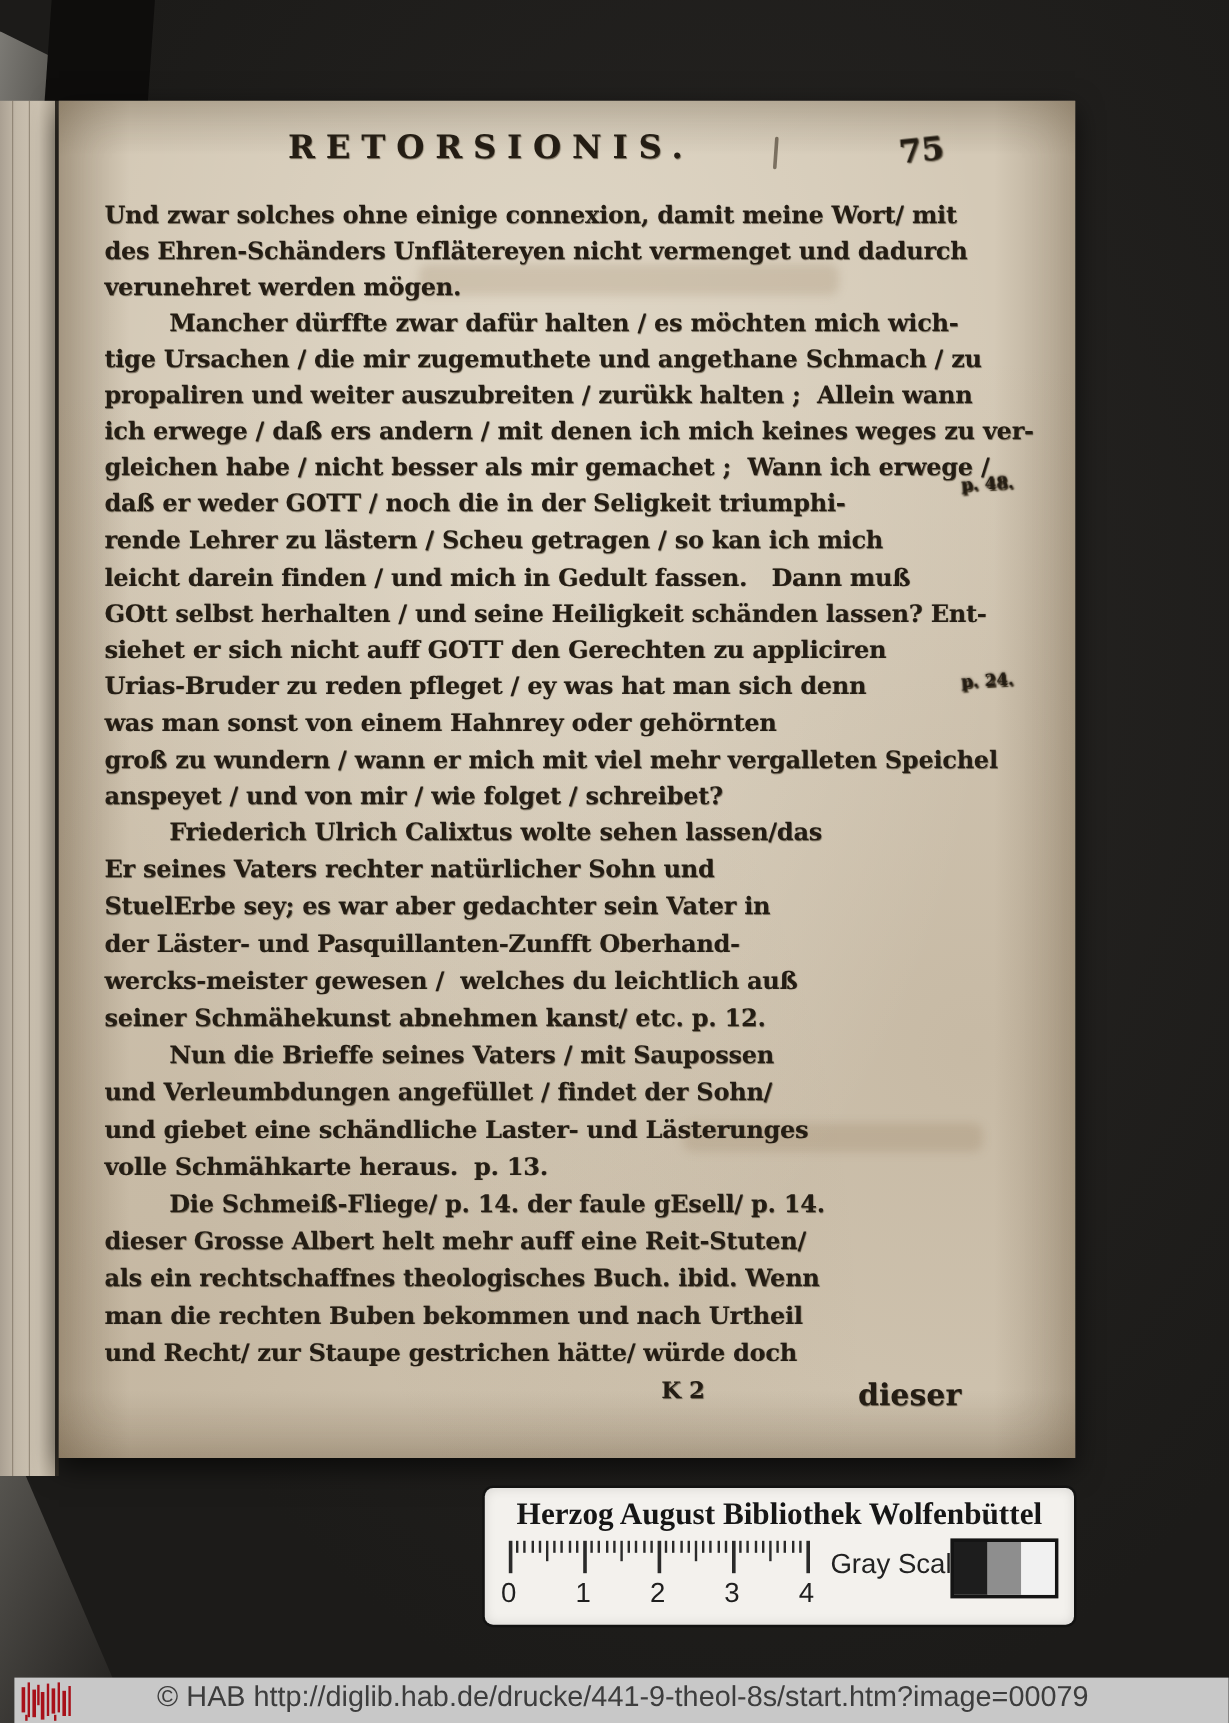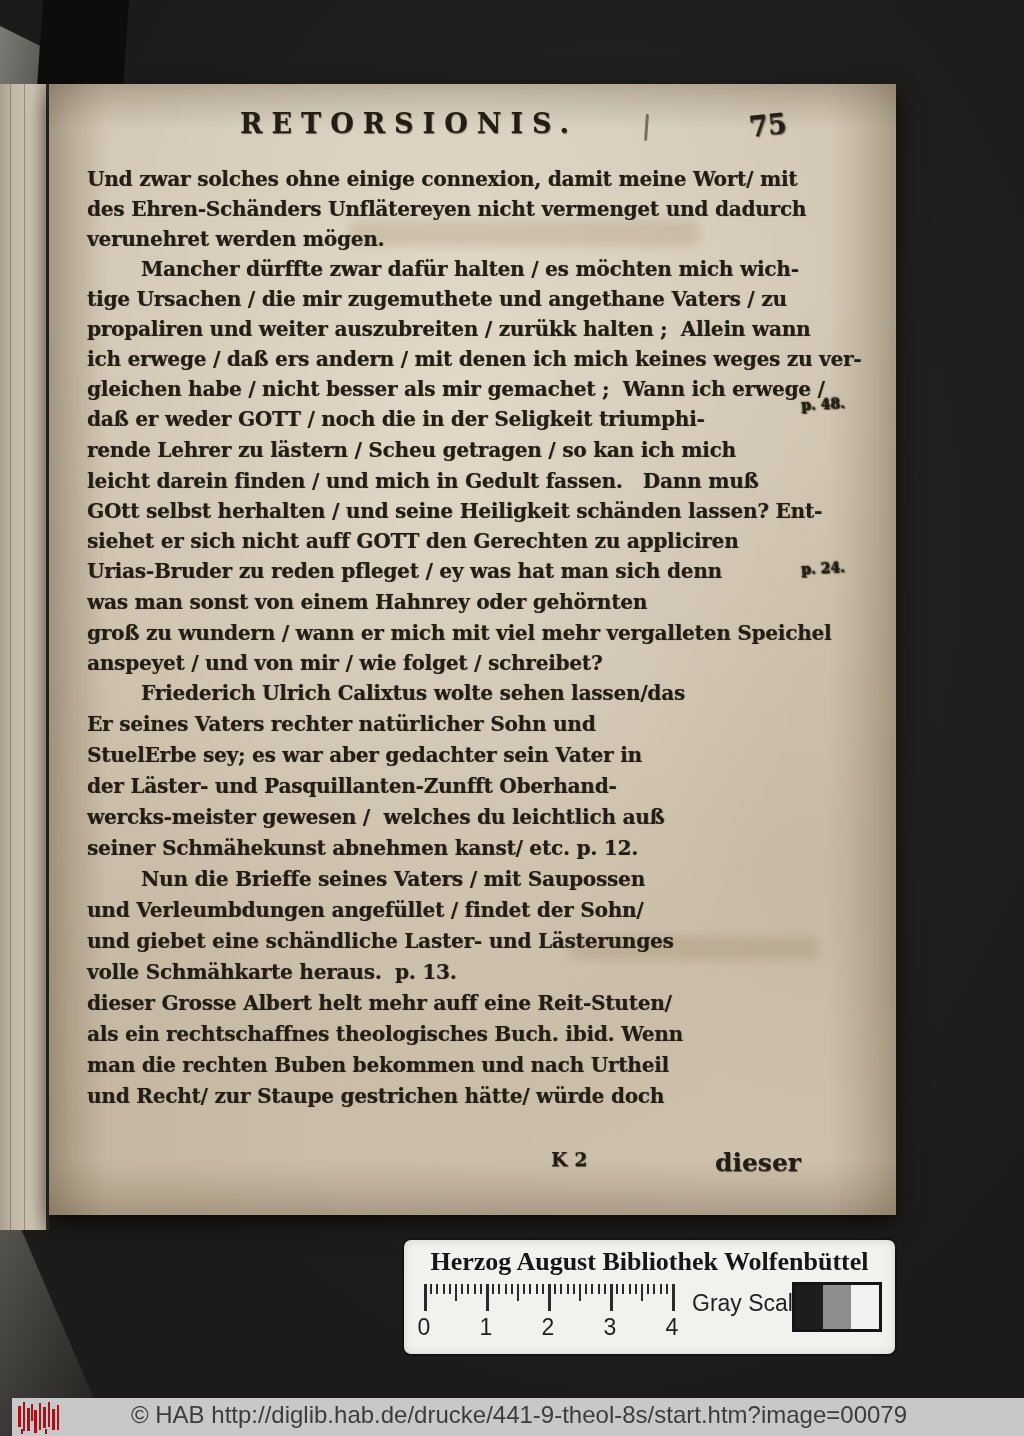--- a/index.html
+++ b/index.html
@@ -111,21 +111,21 @@
     <div class="textcol">
 
         <div class="line sm">Und zwar solches ohne einige connexion, damit meine Wort/ mit</div>
 
         <div class="line sm">des Ehren-Schänders Unflätereyen nicht vermenget und dadurch</div>
 
         <div class="line sm">verunehret werden mögen.</div>
 
         <div class="line sm indent">Mancher dürffte zwar dafür halten / es möchten mich wich-</div>
 
-        <div class="line sm">tige Ursachen / die mir zugemuthete und angethane Vaters / zu</div>
+        <div class="line sm">tige Ursachen / die mir zugemuthete und angethane Schmach / zu</div>
 
         <div class="line sm">propaliren und weiter auszubreiten / zurükk halten ;  Allein wann</div>
 
         <div class="line sm">ich erwege / daß ers andern / mit denen ich mich keines weges zu ver-</div>
 
         <div class="line sm">gleichen habe / nicht besser als mir gemachet ;  Wann ich erwege /</div>
 
         <div class="line lg">daß er weder GOTT / noch die in der Seligkeit triumphi-</div>
 
         <div class="line lg">rende Lehrer zu lästern / Scheu getragen / so kan ich mich</div>
@@ -157,20 +157,21 @@
         <div class="line lg">seiner Schmähekunst abnehmen kanst/ etc. p. 12.</div>
 
         <div class="line lg indent">Nun die Brieffe seines Vaters / mit Saupossen</div>
 
         <div class="line lg">und Verleumbdungen angefüllet / findet der Sohn/</div>
 
         <div class="line lg">und giebet eine schändliche Laster- und Lästerunges</div>
 
         <div class="line lg">volle Schmähkarte heraus.  p. 13.</div>
 
+        <div class="line lg indent">Die Schmeiß-Fliege/ p. 14. der faule gEsell/ p. 14.</div>
 
         <div class="line lg">dieser Grosse Albert helt mehr auff eine Reit-Stuten/</div>
 
         <div class="line lg">als ein rechtschaffnes theologisches Buch. ibid. Wenn</div>
 
         <div class="line lg">man die rechten Buben bekommen und nach Urtheil</div>
 
         <div class="line lg">und Recht/ zur Staupe gestrichen hätte/ würde doch</div>
       </div>
 

